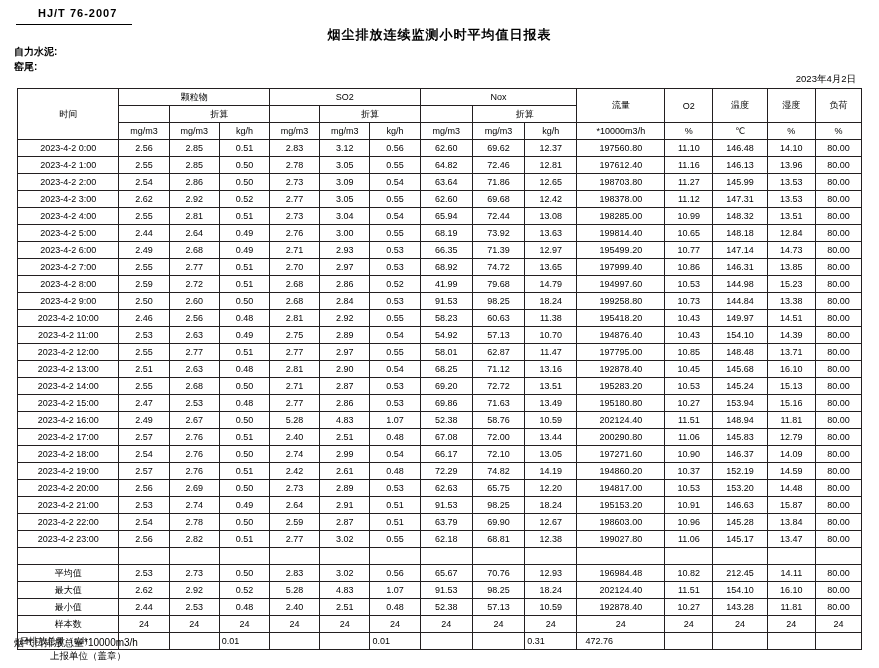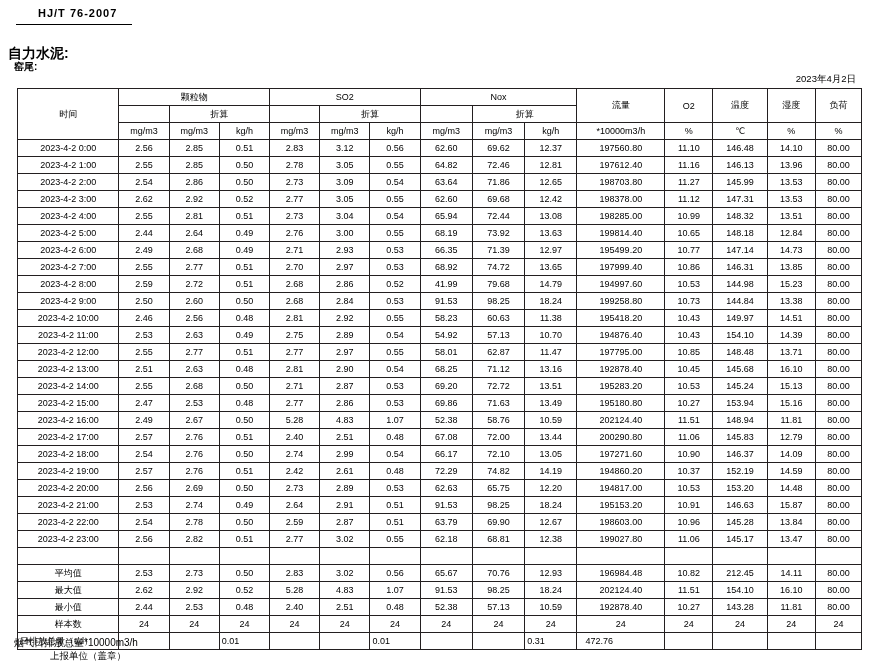--- a/index.html
+++ b/index.html
@@ -8,21 +8,21 @@
     font-family:"Liberation Sans","DejaVu Sans",sans-serif;
     font-size:9px;color:#000;
     position:relative;
     overflow:hidden;
   }
   .doc{position:relative;width:879px;height:668px;}
 
   .hdr-code{position:absolute;left:18px;top:7px;font-size:11px;font-weight:bold;letter-spacing:1px;margin-left:20px;}
   .hdr-rule{position:absolute;left:16px;top:24px;width:116px;border-bottom:1px solid #000;}
   .doc-title{position:absolute;left:0;top:26px;width:879px;text-align:center;font-size:13px;font-weight:bold;letter-spacing:1px;}
-  .field1{position:absolute;left:8px;top:45px;font-size:14px;font-weight:bold;}
+  .field1{position:absolute;left:14px;top:45px;font-size:10px;font-weight:bold;}
   .field2{position:absolute;left:14px;top:60px;font-size:10px;font-weight:bold;}
   .date-right{position:absolute;right:23px;top:73px;font-size:9.5px;}
 
   table.main{
     position:absolute;left:17px;top:88px;
     border-collapse:collapse;
     table-layout:fixed;
     width:845px;
   }
   table.main td,table.main th{
@@ -48,20 +48,21 @@
   .footer2{position:absolute;left:14px;top:650px;font-size:9.5px;margin-left:36px;}
   .footer-unit{position:absolute;left:175px;top:650px;font-size:9.5px;margin-top:40px;}
 </style>
 </head>
 <body>
 
 <div class="doc">
 
   <div class="hdr-code">HJ/T  76-2007</div>
   <div class="hdr-rule"></div>
+  <div class="doc-title">烟尘排放连续监测小时平均值日报表</div>
   <div class="field1">自力水泥:</div>
   <div class="field2">窑尾:</div>
   <div class="date-right">2023年4月2日</div>
 
   <table class="main">
     <colgroup>
       <col style="width:97px">
       <col style="width:48px">
         <col style="width:48px">
         <col style="width:48px">

